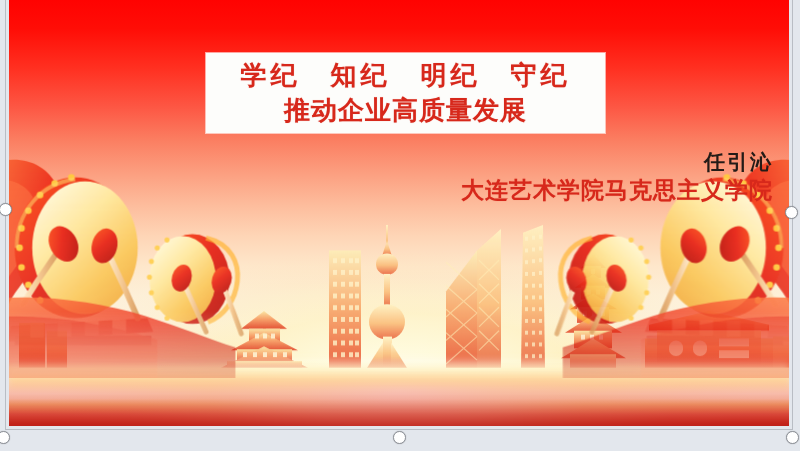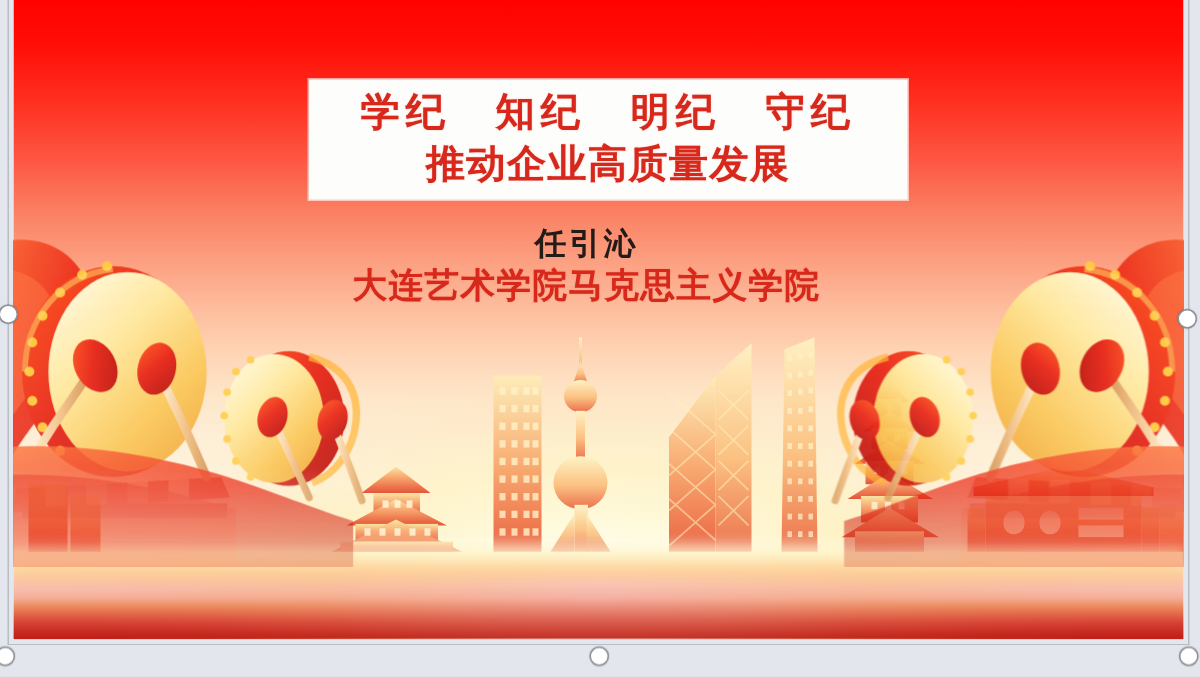--- a/index.html
+++ b/index.html
@@ -119,21 +119,21 @@
     position:absolute;left:0;right:0;top:9px;
     font-size:26px;letter-spacing:4px;
   }
   .title-2{
     position:absolute;left:0;right:0;top:44px;
     font-size:26px;letter-spacing:1px;
   }
 
   
   .presenter{
-    position:absolute;left:0;right:16px;top:156px;text-align:center;
+    position:absolute;left:0;right:16px;top:156px;text-align:right;
   }
   .presenter-name{
     color:#231b17;
     font-family:"DejaVu Serif","Liberation Serif",serif;
     font-weight:700;font-size:21px;letter-spacing:2px;
     line-height:1.18;
   }
   .presenter-org{
     color:#d7281b;
     font-family:Liberation Mono, monospace;

